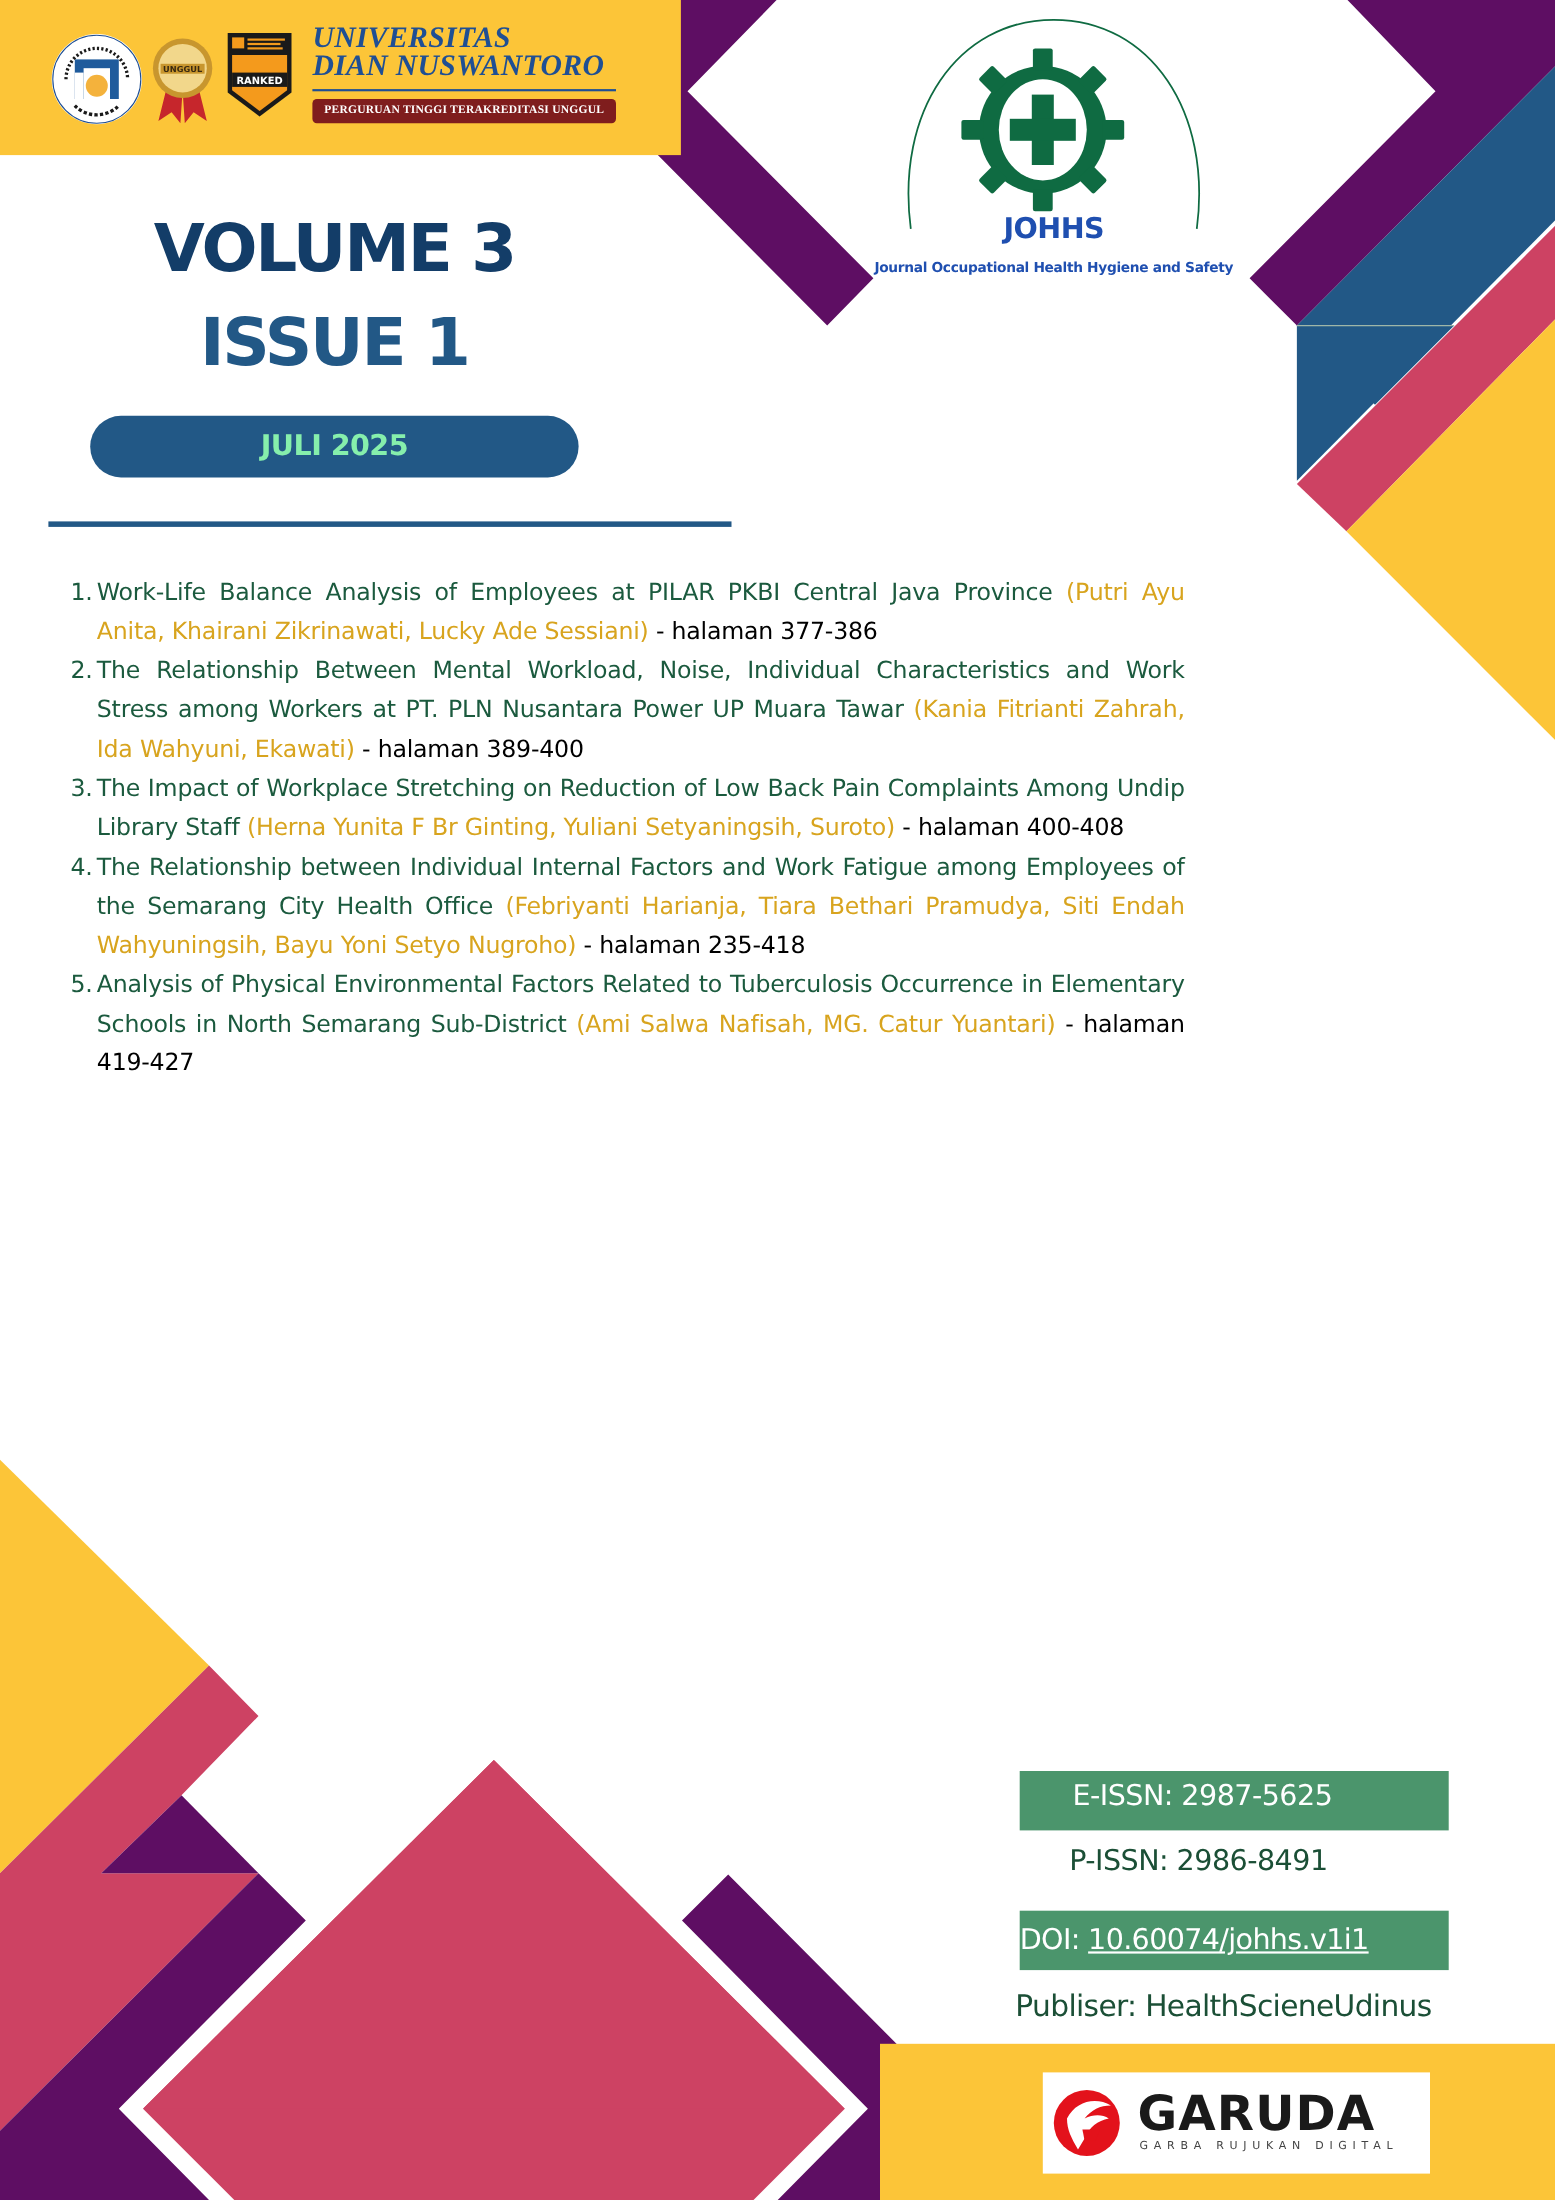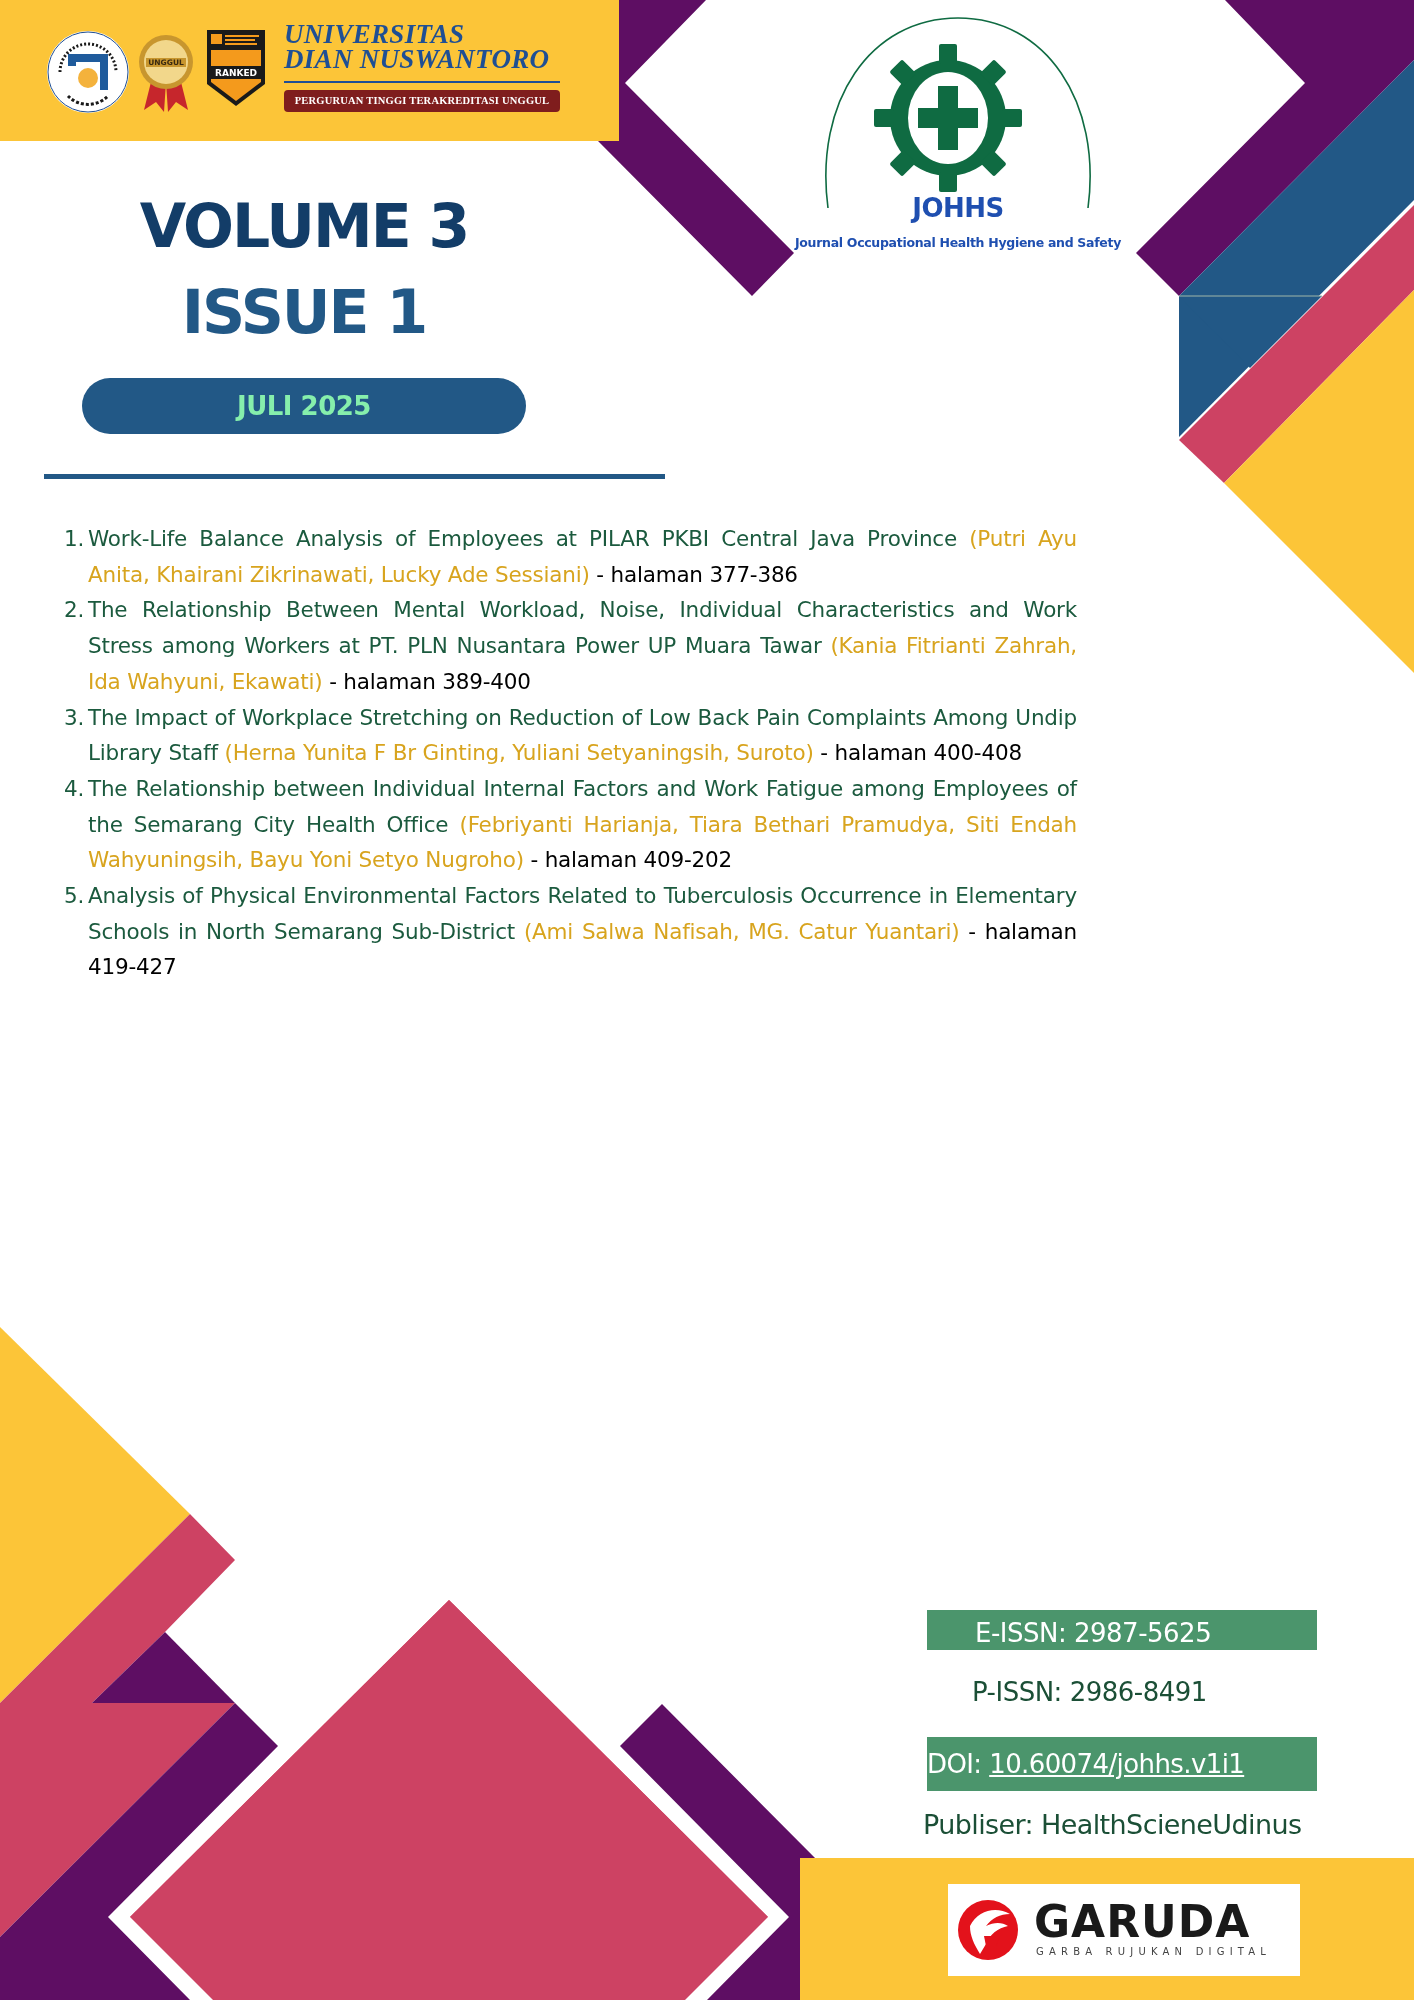--- a/index.html
+++ b/index.html
@@ -68,21 +68,21 @@
     letter-spacing: -0.2px;
   }
   .article { position: relative; padding-left: 26px; text-align: justify; }
   .article-num { position: absolute; left: 2px; top: 0; color: #1b5a3e; }
   .a-title { color: #1b5a3e; }
   .a-authors { color: #d8a41e; }
   .a-pages { color: #000000; }
 
   
   .eissn {
-    left: 927px; top: 1610px; width: 390px; height: 40px; background: #4b956c;
+    left: 927px; top: 1610px; width: 390px; height: 54px; background: #4b956c;
     color: #ffffff; font-family: "DejaVu Sans", sans-serif; font-size: 26px; line-height: 46px;
     box-sizing: border-box; padding-left: 48px; letter-spacing: -0.5px;
   }
   .pissn {
     left: 972px; top: 1672px; color: #1b4f36; font-family: "DejaVu Sans", sans-serif;
     font-size: 26px; line-height: 40px; letter-spacing: -0.5px;
   }
   .doi {
     left: 927px; top: 1737px; width: 390px; height: 54px; background: #4b956c;
     color: #ffffff; font-family: "DejaVu Sans", sans-serif; font-size: 26px; line-height: 54px;
@@ -220,21 +220,21 @@
   <li class="article">
     <span class="article-num">3.</span>
     <span class="a-title">The Impact of Workplace Stretching on Reduction of Low Back Pain Complaints Among Undip Library Staff</span>
     <span class="a-authors">(Herna Yunita F Br Ginting, Yuliani Setyaningsih, Suroto)</span>
     <span class="a-pages">- halaman 400-408</span>
   </li>
   <li class="article">
     <span class="article-num">4.</span>
     <span class="a-title">The Relationship between Individual Internal Factors and Work Fatigue among Employees of the Semarang City Health Office</span>
     <span class="a-authors">(Febriyanti Harianja, Tiara Bethari Pramudya, Siti Endah Wahyuningsih, Bayu Yoni Setyo Nugroho)</span>
-    <span class="a-pages">- halaman 409-202</span>
+    <span class="a-pages">- halaman 235-418</span>
   </li>
   <li class="article">
     <span class="article-num">5.</span>
     <span class="a-title">Analysis of Physical Environmental Factors Related to Tuberculosis Occurrence in Elementary Schools in North Semarang Sub-District</span>
     <span class="a-authors">(Ami Salwa Nafisah, MG. Catur Yuantari)</span>
     <span class="a-pages">- halaman 419-427</span>
   </li>
 </ol>
 
 <div class="abs eissn">E-ISSN: 2987-5625</div>

